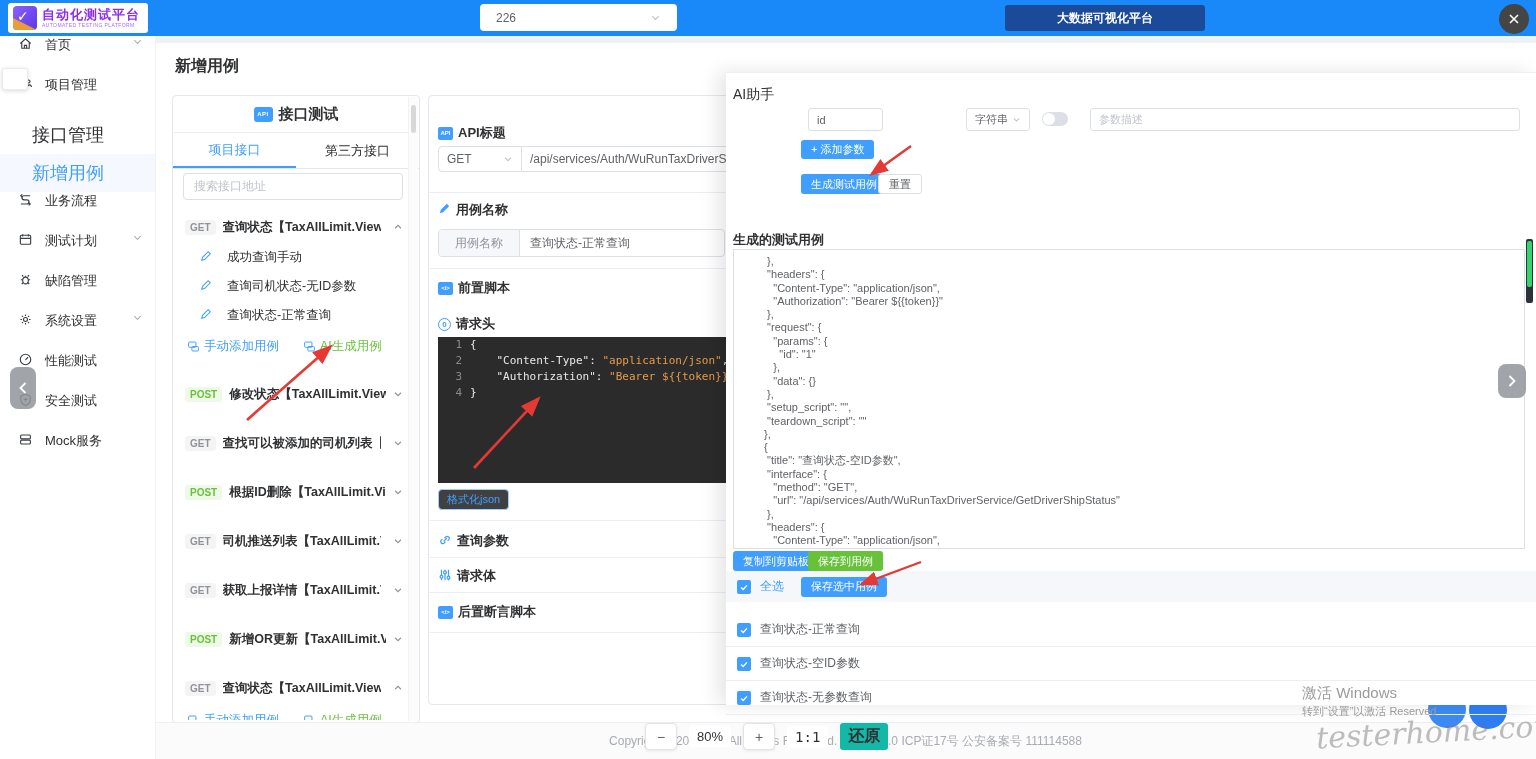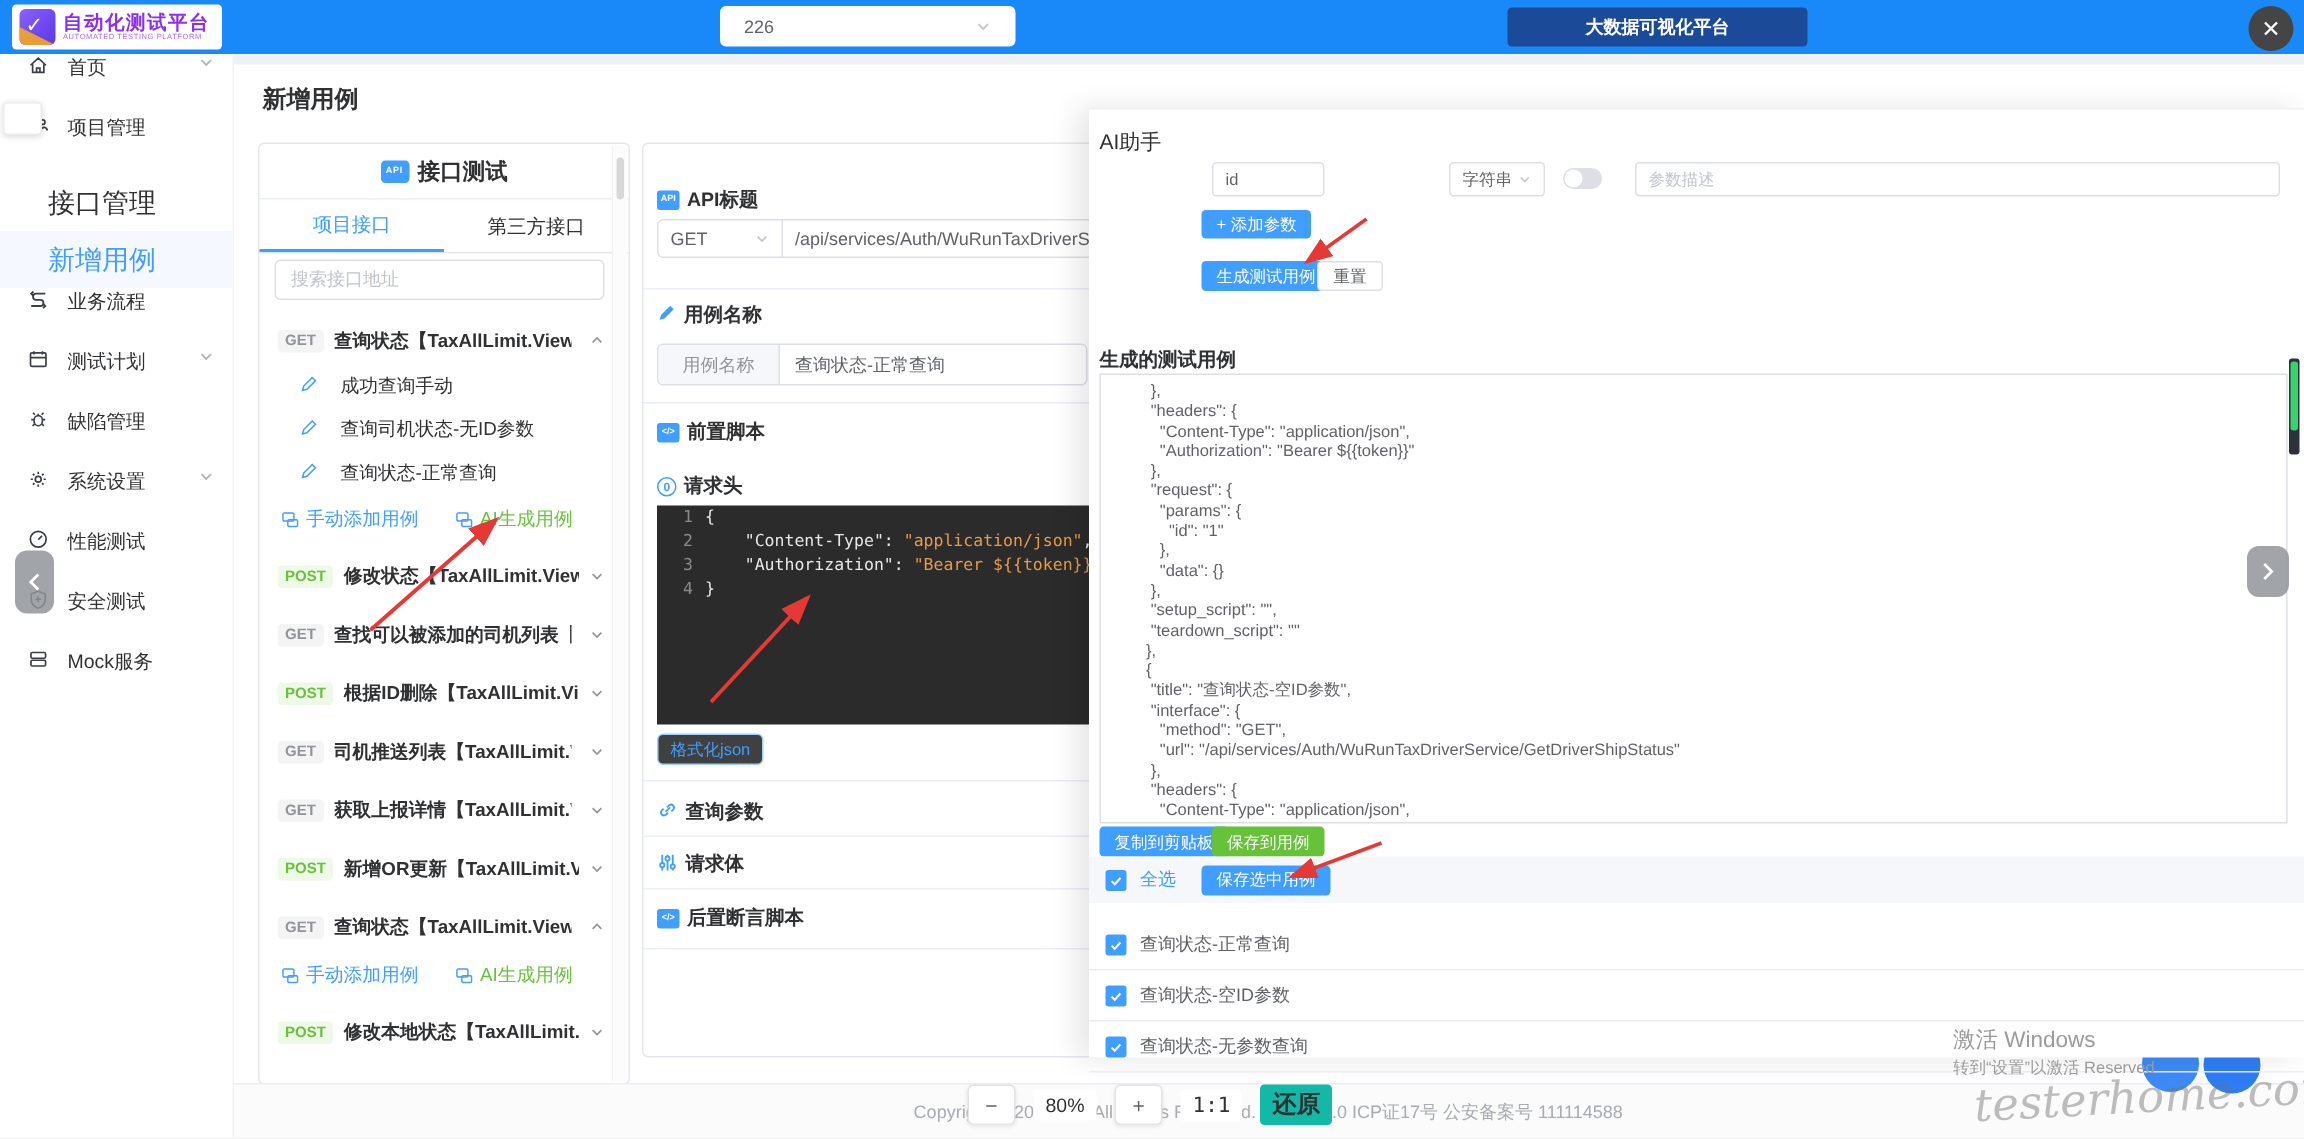--- a/index.html
+++ b/index.html
@@ -42,21 +42,21 @@
   .api-head{height:36px;border-bottom:1px solid #ebeef5;display:flex;align-items:center;justify-content:center;gap:6px;
             font-size:15px;font-weight:bold;}
   .api-badge{width:19px;height:15px;background:#409eff;border-radius:3px;color:#fff;font-size:6px;font-weight:bold;
              display:flex;align-items:center;justify-content:center;letter-spacing:.5px;}
   .tabs{display:flex;height:35px;border-bottom:1px solid #e4e7ed;}
   .tab{flex:1;display:flex;align-items:center;justify-content:center;font-size:13px;color:#303133;cursor:pointer;}
   .tab.active{color:#409eff;border-bottom:2px solid #409eff;}
   .search-box{position:absolute;left:10px;top:77px;right:16px;height:25px;border:1px solid #dcdfe6;border-radius:4px;
               display:flex;align-items:center;padding:0 10px;color:#b6bac2;}
   .api-list{position:absolute;left:12px;right:16px;top:108px;bottom:2px;overflow:hidden;}
-  .api-group{display:flex;align-items:center;gap:7px;height:22px;margin-top:17px;cursor:pointer;}
+  .api-group{display:flex;align-items:center;gap:7px;height:22px;margin-top:27px;cursor:pointer;}
   .api-group.first{margin-top:12px;}
   .tag{font-size:10px;font-weight:bold;padding:2px 5px;border-radius:3px;flex:0 0 auto;}
   .tag.get{background:#f4f4f5;color:#909399;}
   .tag.post{background:#eff9e8;color:#67c23a;}
   .group-name{font-size:12.5px;font-weight:600;white-space:nowrap;overflow:hidden;text-overflow:clip;max-width:158px;}
   .api-group .chev{margin-left:auto;}
   .case-row{display:flex;align-items:center;gap:15px;margin:9px 0 0 15px;font-size:12.5px;height:20px;cursor:pointer;}
   .action-row{display:flex;align-items:center;gap:24px;margin:11px 0 0 2px;height:20px;font-size:12.5px;}
   .link{display:flex;align-items:center;gap:4px;cursor:pointer;}
   .link.blue{color:#409eff;}

